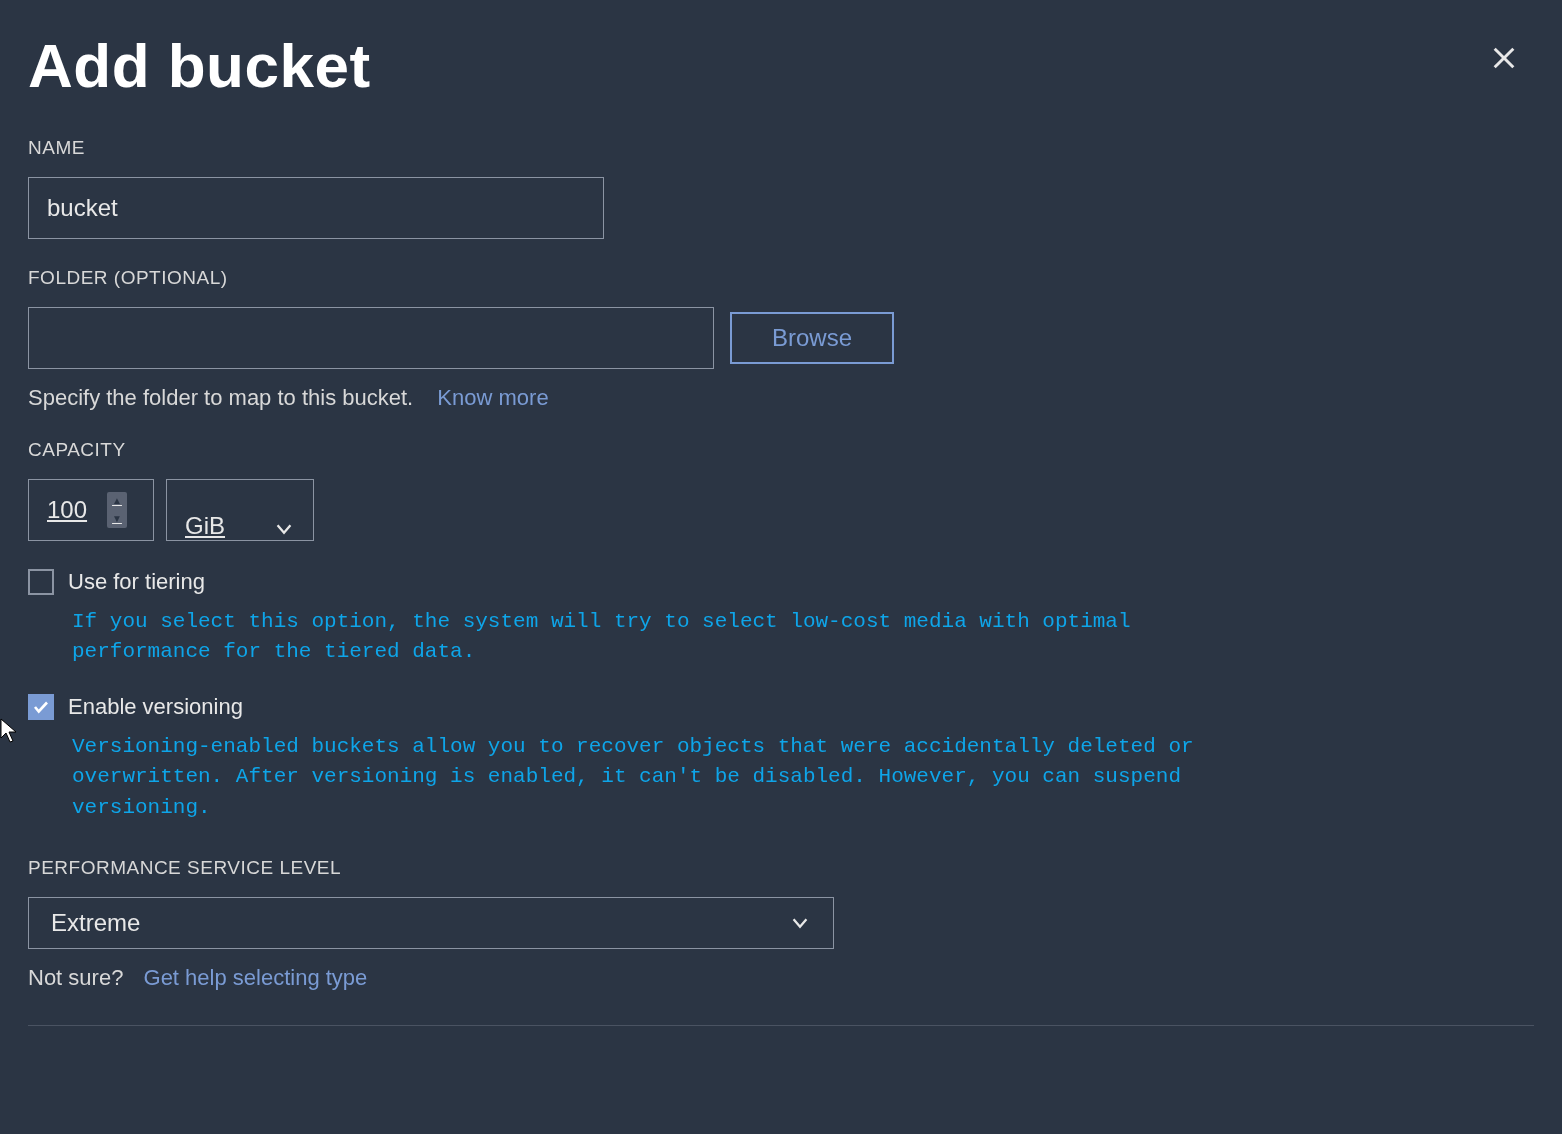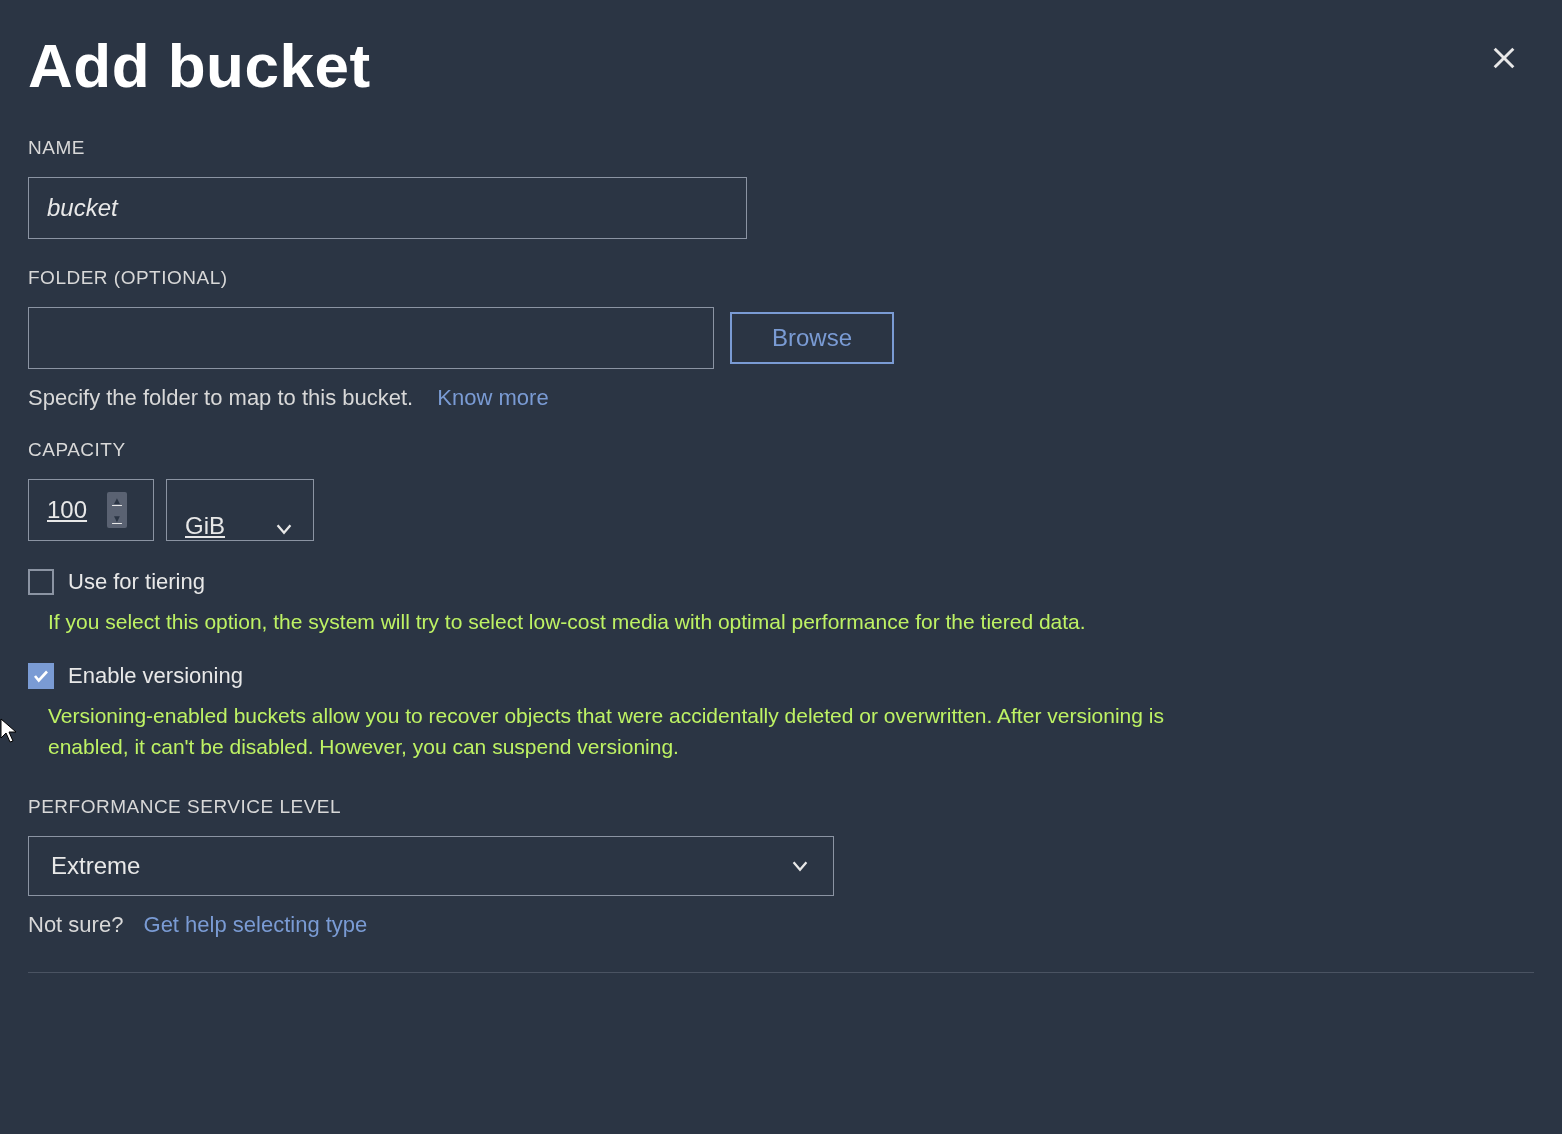--- a/index.html
+++ b/index.html
@@ -52,22 +52,21 @@
     .text-input {
       background-color: #2b3544;
       border: 1px solid #8b94a3;
       color: #e8e8e8;
       font-size: 24px;
       padding: 14px 18px;
       height: 62px;
       outline: none;
     }
     .name-input {
-      width: 719px;
-      font-style: italic;
+      width: 576px;
     }
     .folder-row {
       display: flex;
       align-items: center;
       gap: 16px;
     }
     .folder-input {
       width: 686px;
     }
     .browse-btn {
@@ -177,31 +176,32 @@
     .checkbox.checked svg {
       width: 18px;
       height: 18px;
     }
     .checkbox-label {
       font-size: 22px;
       color: #e8e8e8;
     }
     .checkbox-desc {
       font-size: 21px;
-      color: #bef264;
-      margin-left: 20px;
+      color: #0ea5e9;
+      margin-left: 44px;
       line-height: 1.45;
       max-width: 1200px;
+      font-family: Liberation Mono, monospace;
     }
     .psl-select {
       border: 1px solid #8b94a3;
       display: flex;
       align-items: center;
       justify-content: space-between;
-      height: 60px;
+      height: 52px;
       padding: 0 22px;
       width: 806px;
       cursor: pointer;
     }
     .psl-select-text {
       font-size: 24px;
       color: #e8e8e8;
     }
     .psl-helper {
       margin-top: 16px;

